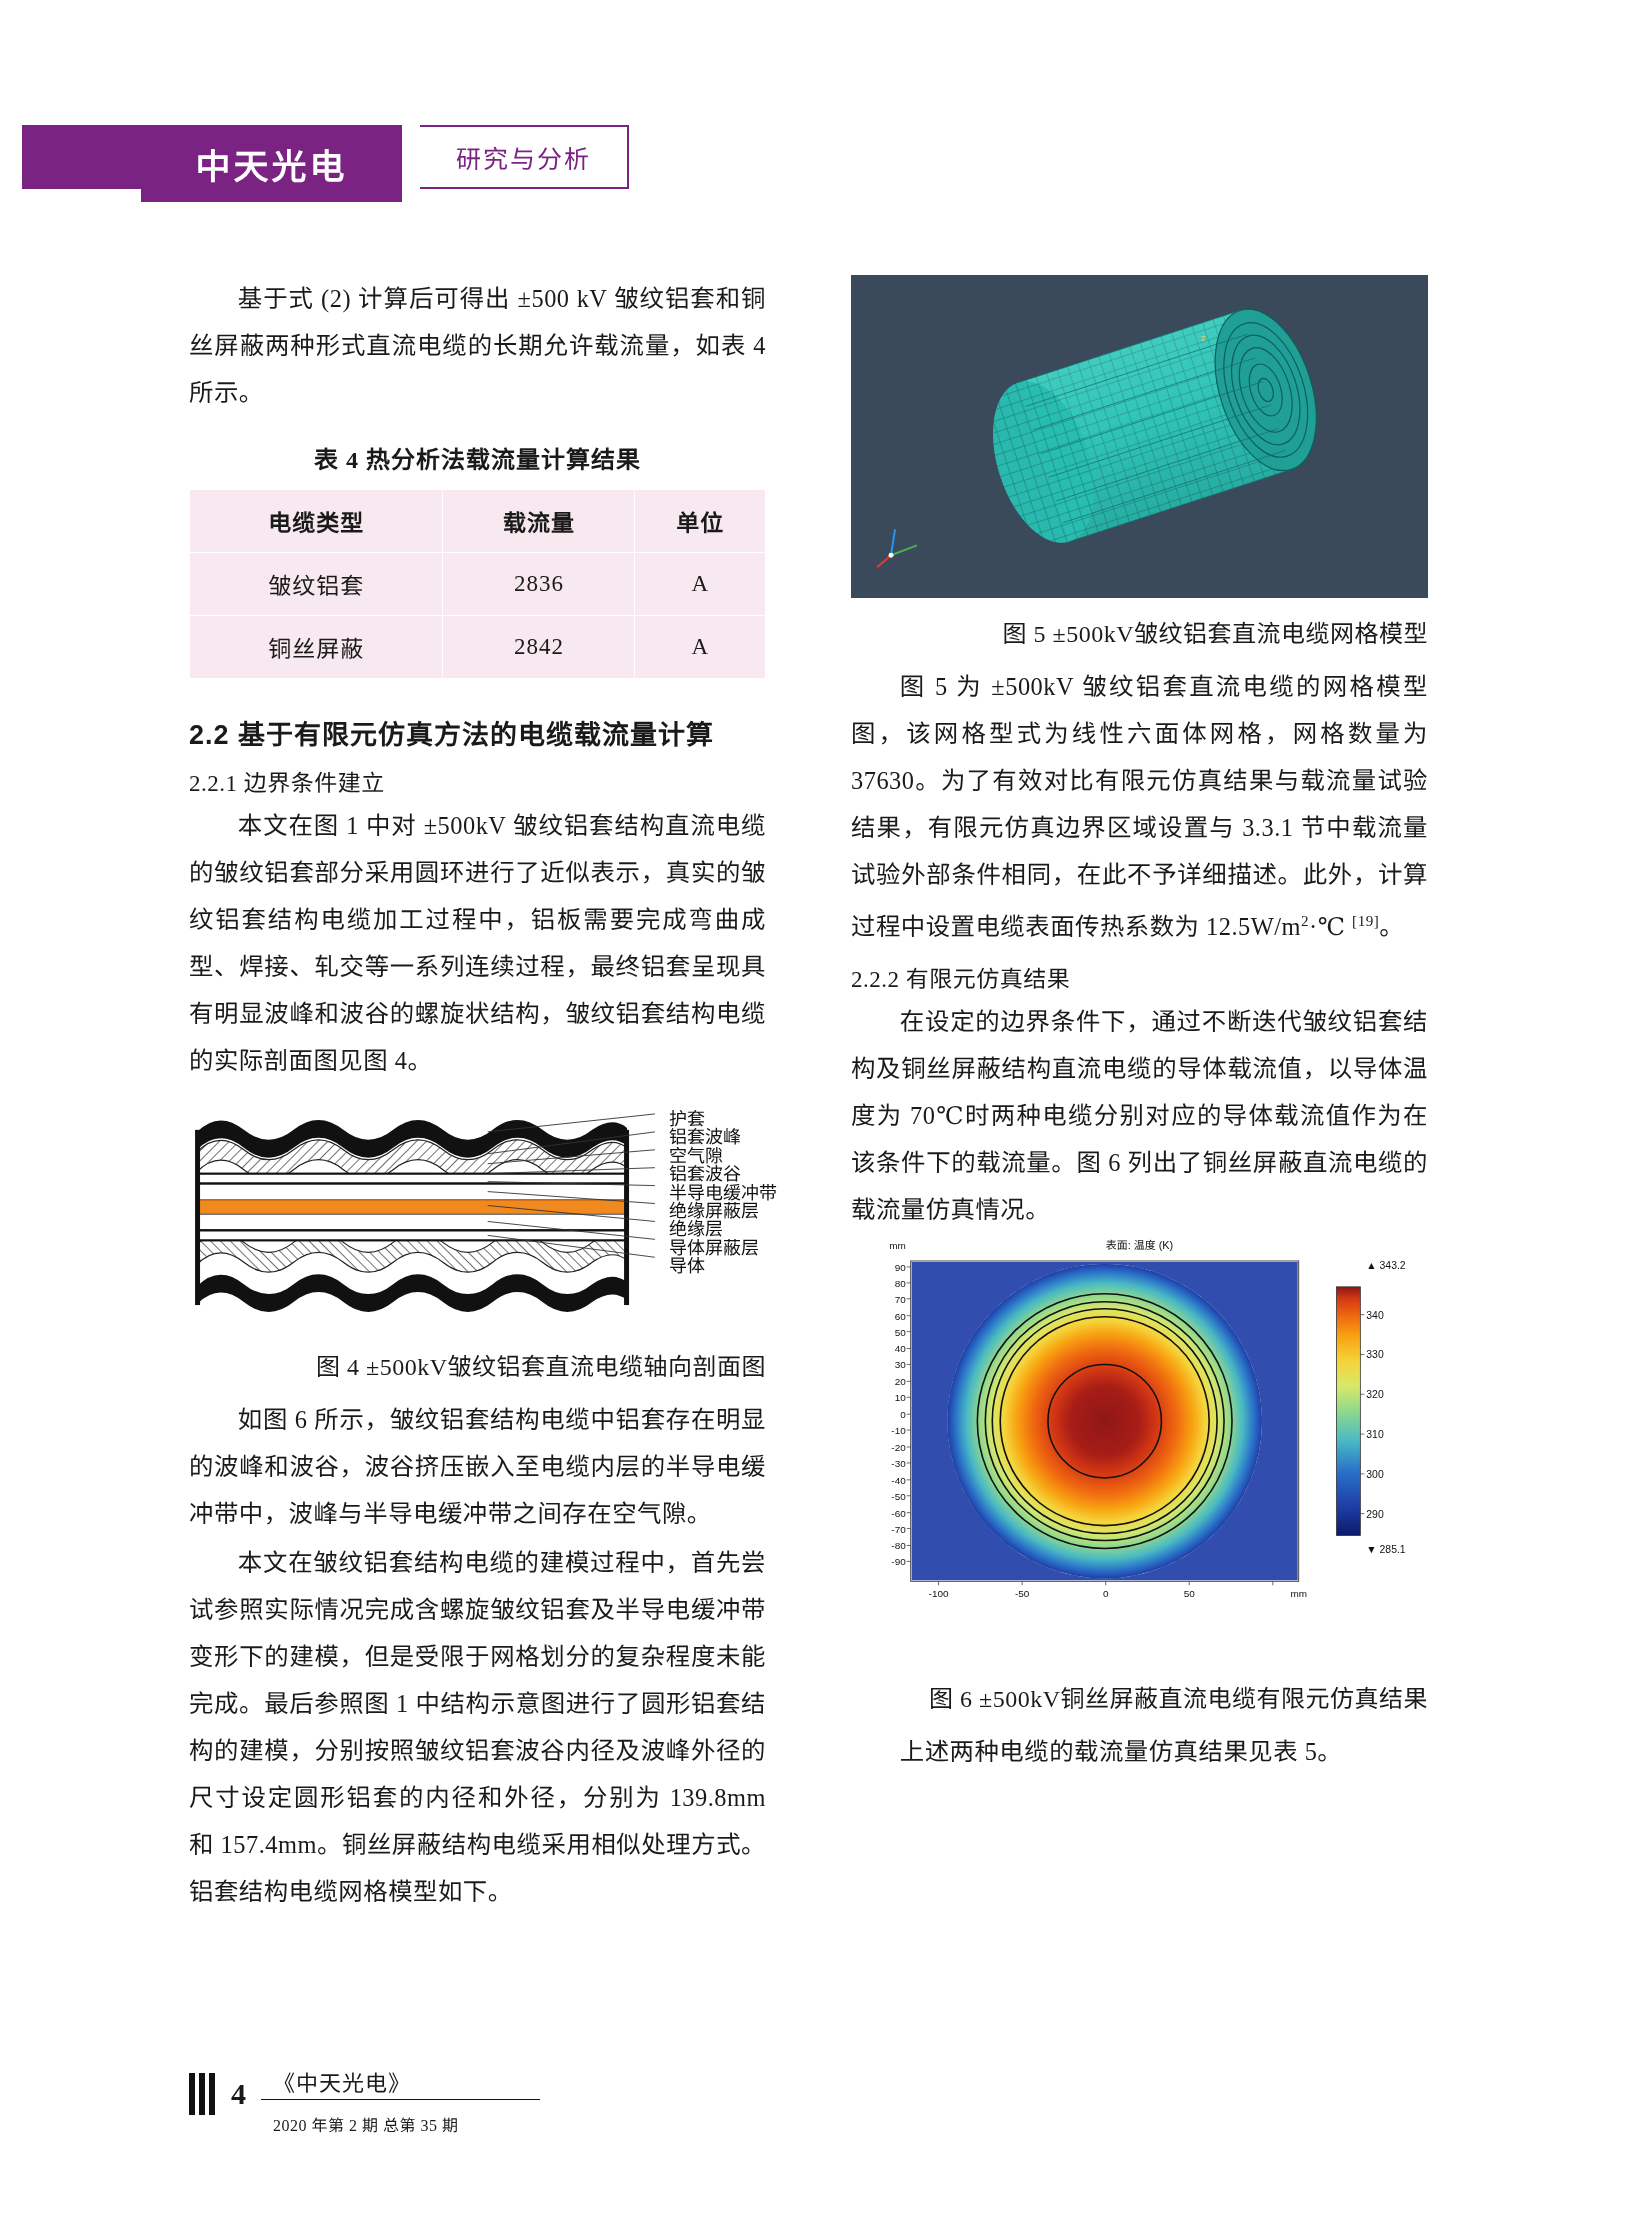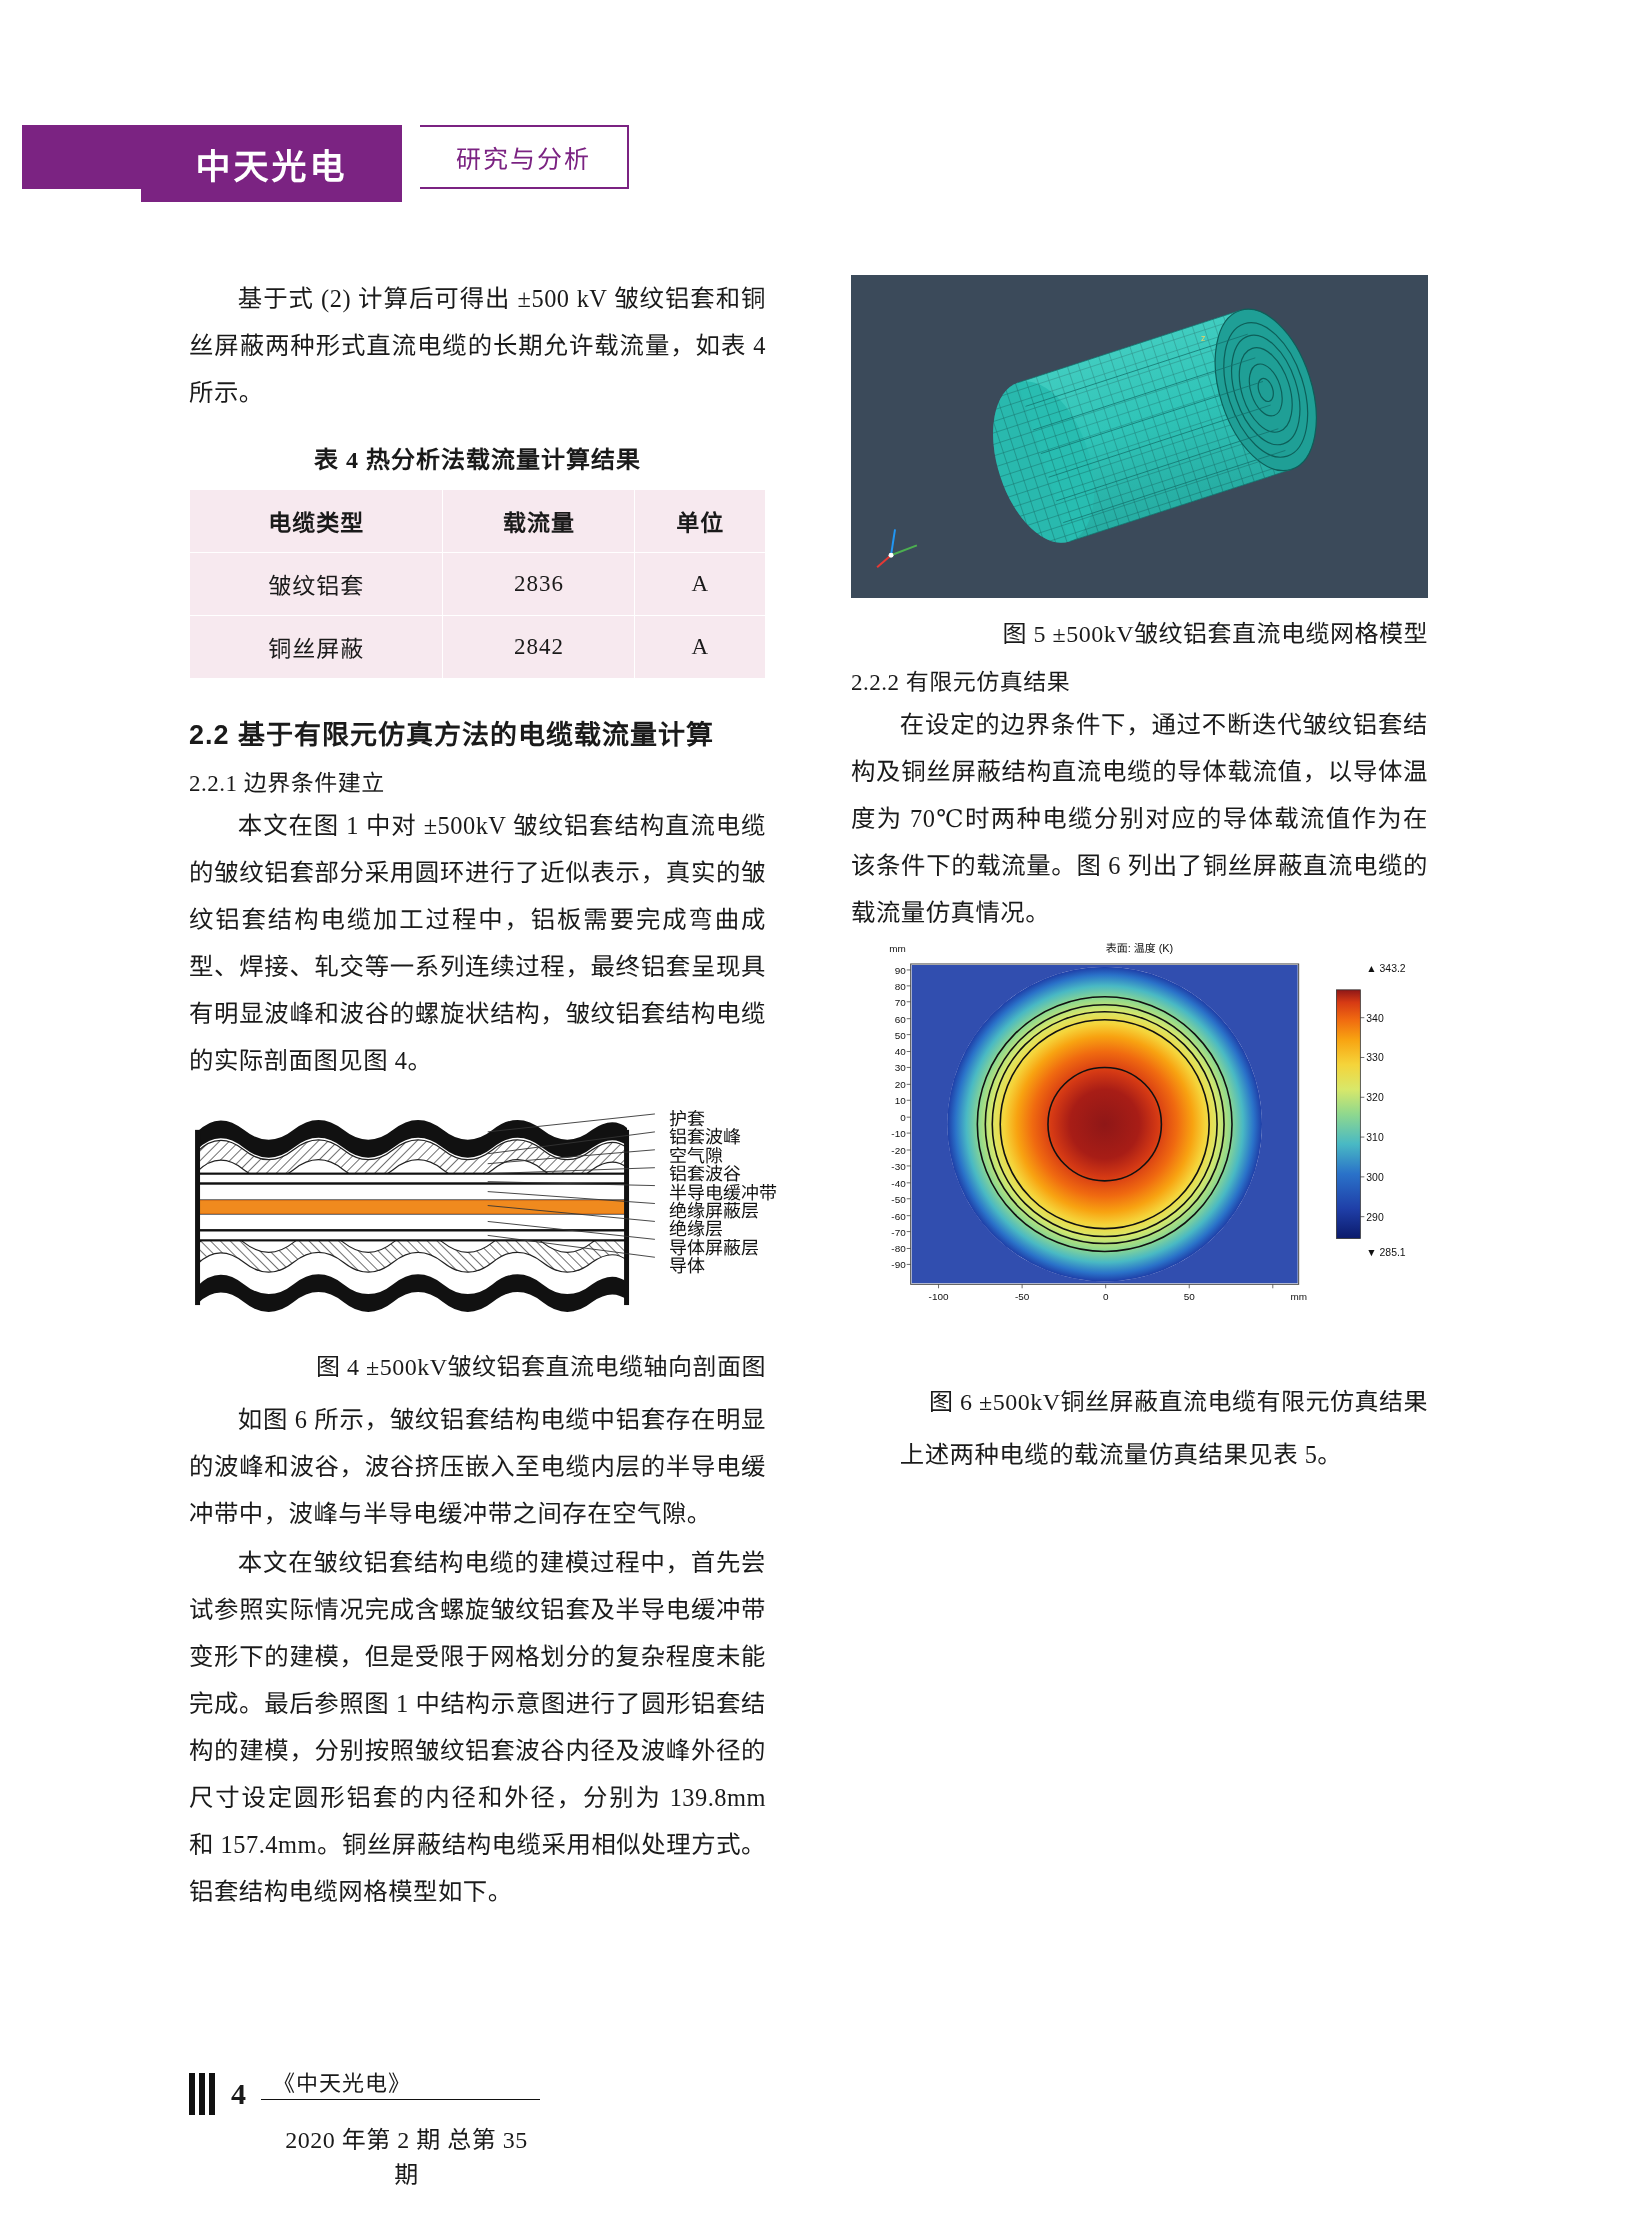--- a/index.html
+++ b/index.html
@@ -202,26 +202,25 @@
     left: 72px; top: 0;
     border-left: none;
   }
   .footer-title {
     font-size: 22px;
     letter-spacing: 1px;
     margin-bottom: 2px;
     padding-left: 12px;
   }
   .footer-sub {
-    font-size: 24px;
+    font-size: 16px;
     letter-spacing: 0.5px;
     border-top: 1.5px solid #111;
-    padding: 20px 0 0 12px;
+    padding: 12px 0 0 12px;
     width: 279px;
-    text-align: center;
   }
   sup { font-size: 0.62em; vertical-align: super; }
 </style>
 </head>
 <body>
 
 <div class="header-bar">
   <div class="header-purple-left"></div>
   <div class="header-logo-box">
     <span class="header-logo-text">中天光电</span>
@@ -380,20 +379,23 @@
       </g>
 
       <g opacity="0.9">
         <text x="352" y="66" fill="#ffd25a" font-size="9" font-family="Liberation Sans, sans-serif">z</text>
       </g>
     </svg>
   </div>
 
   <div class="fig-caption">图 5 ±500kV皱纹铝套直流电缆网格模型</div>
 
+  <p class="body-text">
+    <span>图 5 为 ±500kV 皱纹铝套直流电缆的网格模型图，该网格型式为线性六面体网格，网格数量为 37630。为了有效对比有限元仿真结果与载流量试验结果，有限元仿真边界区域设置与 3.3.1 节中载流量试验外部条件相同，在此不予详细描述。此外，计算过程中设置电缆表面传热系数为 12.5W/m</span><sup>2</sup><span>·℃ </span><sup>[19]</sup><span>。</span>
+  </p>
 
   <h3 class="sec-h3">2.2.2  有限元仿真结果</h3>
 
   <p class="body-text">在设定的边界条件下，通过不断迭代皱纹铝套结构及铜丝屏蔽结构直流电缆的导体载流值，以导体温度为 70℃时两种电缆分别对应的导体载流值作为在该条件下的载流量。图 6 列出了铜丝屏蔽直流电缆的载流量仿真情况。</p>
 
   <div class="fig6-box">
     <svg width="577" height="428" viewBox="0 0 580 430">
       <defs>
         <radialGradient id="tempGrad" cx="50%" cy="50%" r="50%">
           <stop offset="0%" stop-color="#8f1717"></stop>

